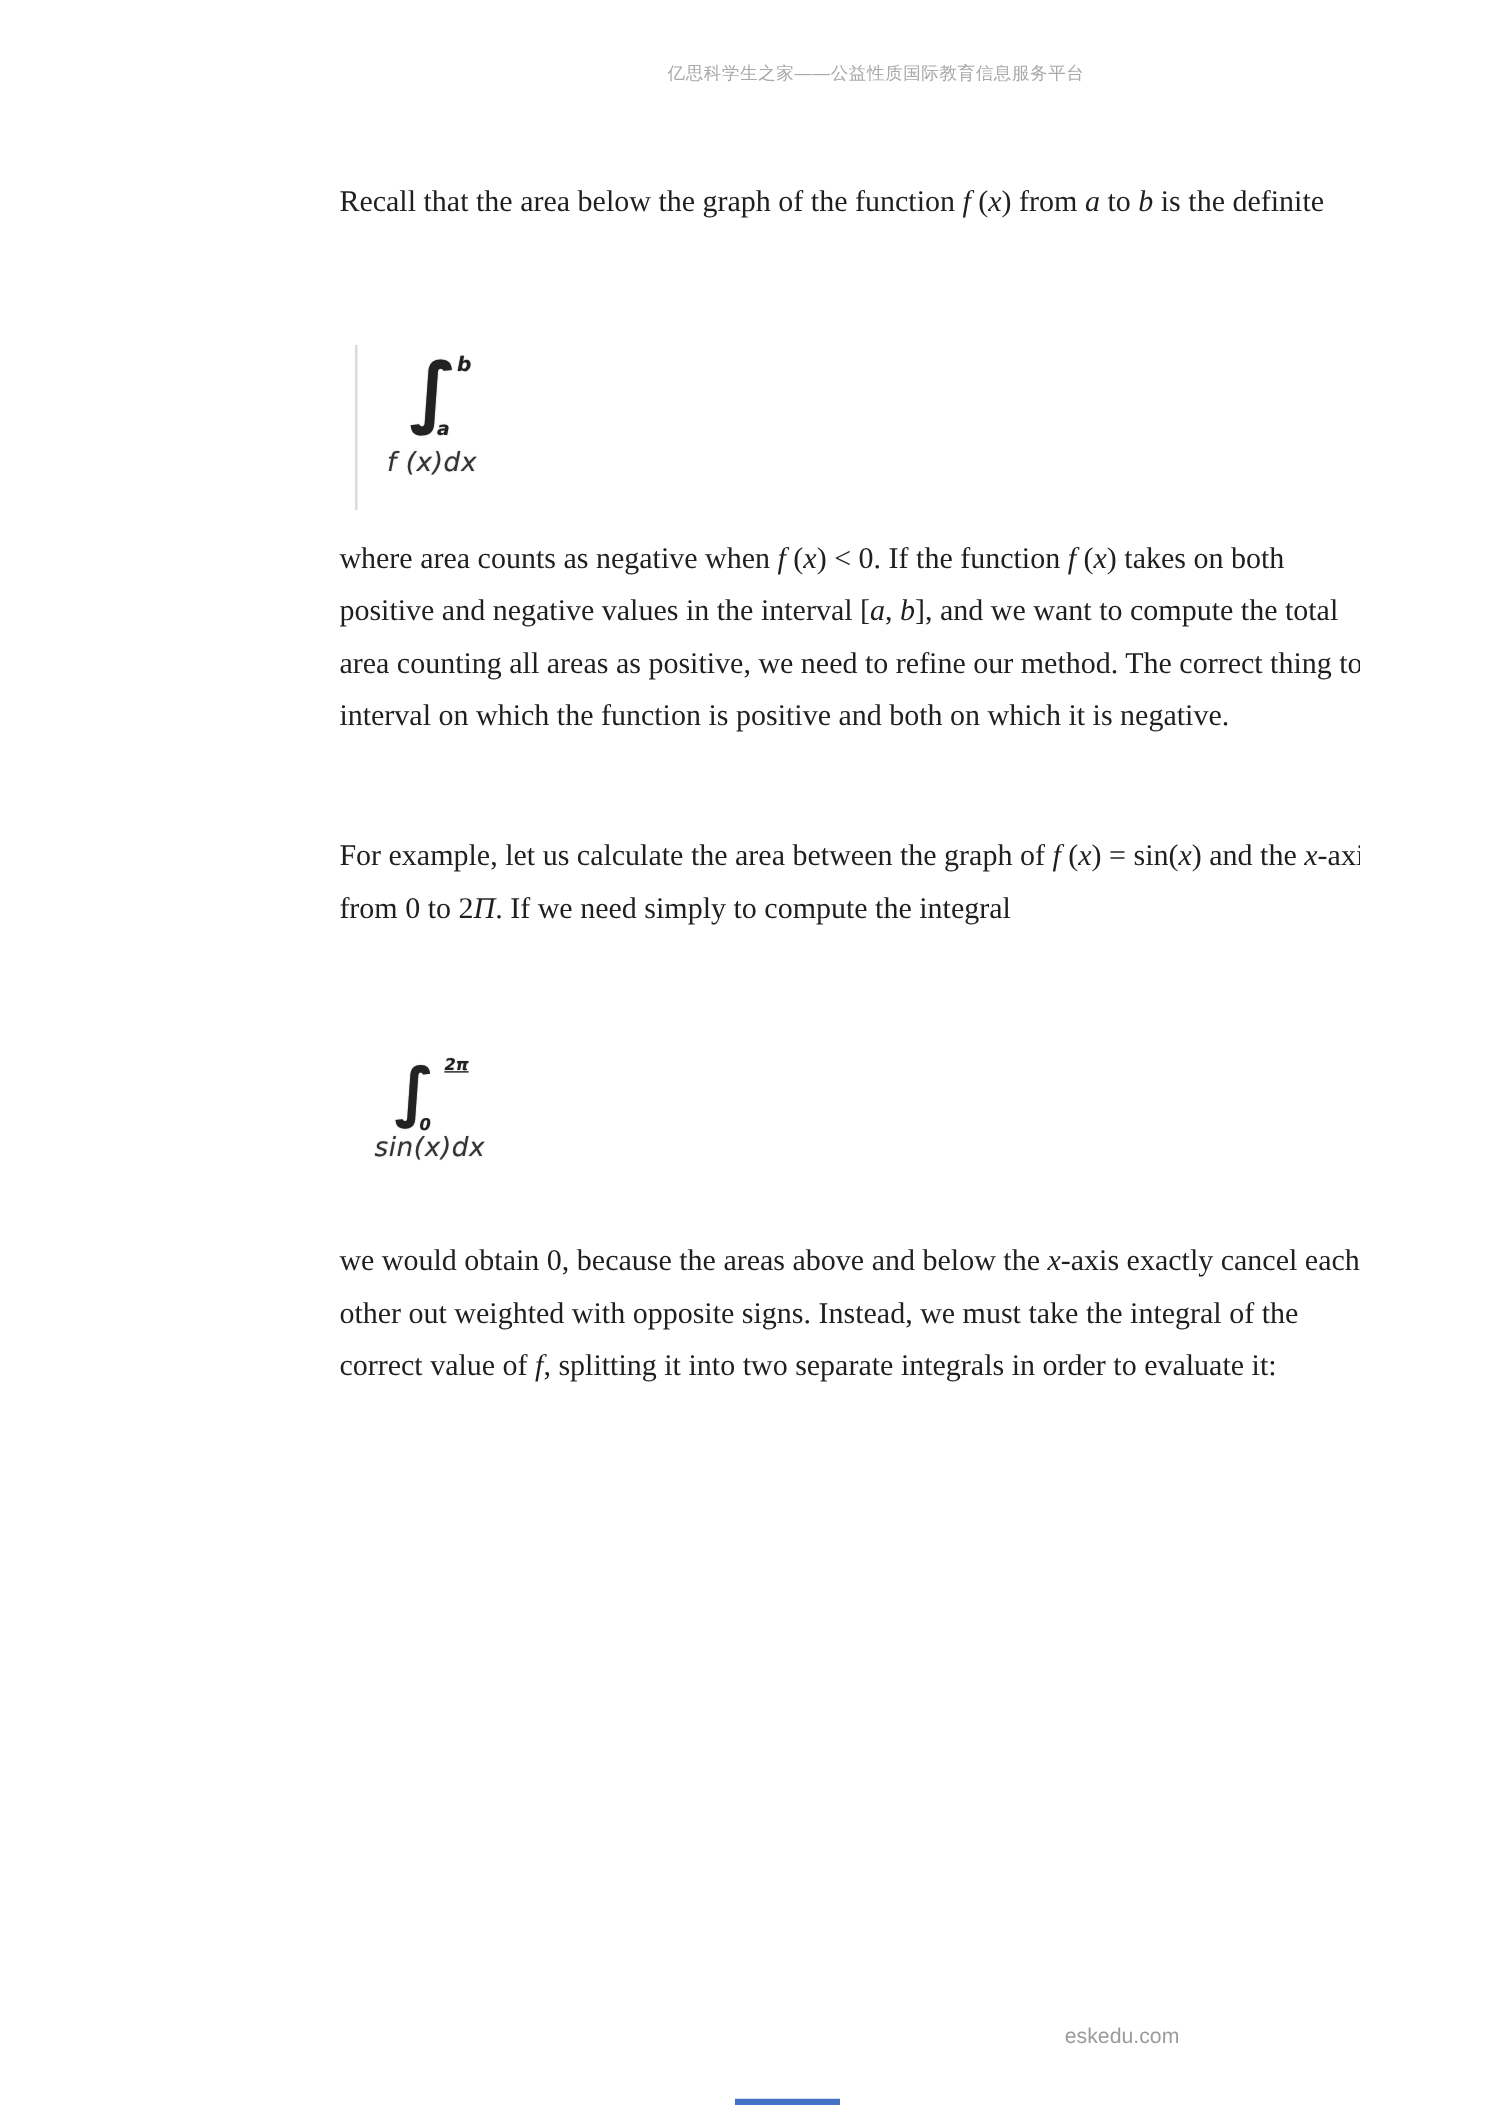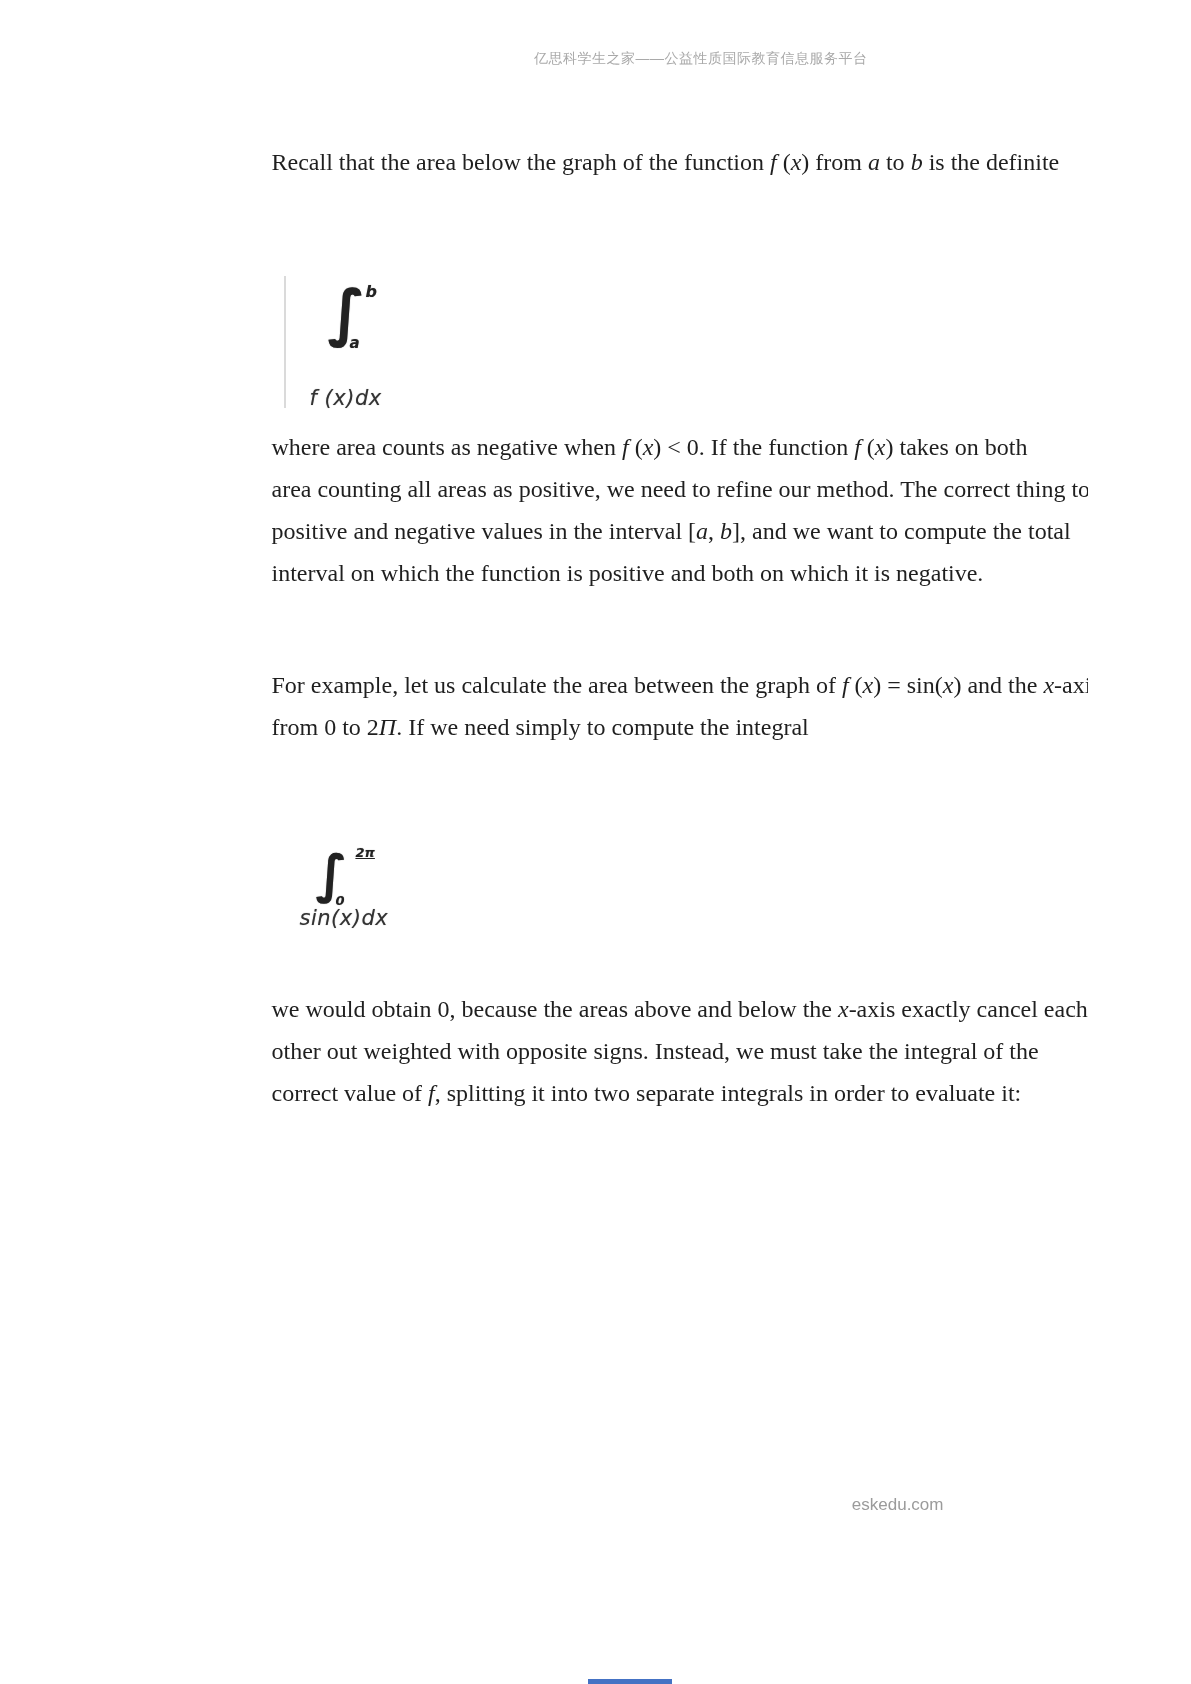--- a/index.html
+++ b/index.html
@@ -29,29 +29,29 @@
     color:#222;text-shadow:0 0 1px rgba(40,40,40,.55);
   }
   .formula .lim{position:absolute;font-style:italic;font-weight:bold;color:#222;
     text-shadow:0 0 1px rgba(40,40,40,.45);line-height:1;}
   .formula .int-body{position:absolute;font-style:italic;font-size:21px;line-height:1;
     color:#333;letter-spacing:.5px;text-shadow:0 0 1px rgba(60,60,60,.5);white-space:nowrap;}
   .formula.f1{top:276px;left:180px;height:132px;width:180px;border-left:2px solid #dadada;}
   .f1 .int-sign{left:42px;top:6px;font-size:62px;}
   .f1 .lim-up{left:80px;top:8px;font-size:16px;}
   .f1 .lim-lo{left:64px;top:60px;font-size:15px;}
-  .f1 .int-body{left:24px;top:84px;margin-top:28px;}
+  .f1 .int-body{left:24px;top:84px;}
   .formula.f2{top:846px;left:184px;height:92px;width:180px;}
   .f2 .int-sign{left:28px;top:2px;font-size:52px;}
   .f2 .lim-up{left:68px;top:0px;font-size:13px;text-decoration:underline;}
   .f2 .lim-lo{left:48px;top:48px;font-size:13px;}
   .f2 .int-body{left:12px;top:62px;}
 
   .doc-footer{
-    position:absolute;top:1495px;right:144px;
+    position:absolute;top:1619px;right:144px;
     font-family:"Liberation Sans","DejaVu Sans",sans-serif;
     font-size:17px;line-height:1.2;color:#9b9b9b;white-space:nowrap;
   }
   .bottom-bar{position:absolute;left:484px;bottom:0;width:84px;height:5px;background:#4472c4;}
 </style>
 </head>
 <body>
 
 <div class="page">
 
@@ -63,22 +63,22 @@
 
   <div class="formula f1">
     <span class="int-sign">∫</span>
     <span class="lim lim-up">b</span>
     <span class="lim lim-lo">a</span>
     <span class="int-body">f (x)dx</span>
   </div>
 
   <div class="para" style="top:426px">
     <div class="tline"><span>where area counts as negative when </span><span class="it">f</span><span> (</span><span class="it">x</span><span>) &lt; 0. If the function </span><span class="it">f</span><span> (</span><span class="it">x</span><span>) takes on both</span></div>
+    <div class="tline"><span>positive and negative values in the interval [</span><span class="it">a</span><span>, </span><span class="it">b</span><span>], and we want to compute the total</span></div>
     <div class="tline"><span>area counting all areas as positive, we need to refine our method. The correct thing to</span></div>
-    <div class="tline"><span>positive and negative values in the interval [</span><span class="it">a</span><span>, </span><span class="it">b</span><span>], and we want to compute the total</span></div>
     <div class="tline"><span>interval on which the function is positive and both on which it is negative.</span></div>
   </div>
 
   <div class="para" style="top:664px">
     <div class="tline"><span>For example, let us calculate the area between the graph of </span><span class="it">f</span><span> (</span><span class="it">x</span><span>) = sin(</span><span class="it">x</span><span>) and the </span><span class="it">x</span><span>-axis</span></div>
     <div class="tline"><span>from 0 to 2</span><span class="it">Π</span><span>. If we need simply to compute the integral</span></div>
   </div>
 
   <div class="formula f2">
     <span class="int-sign">∫</span>

